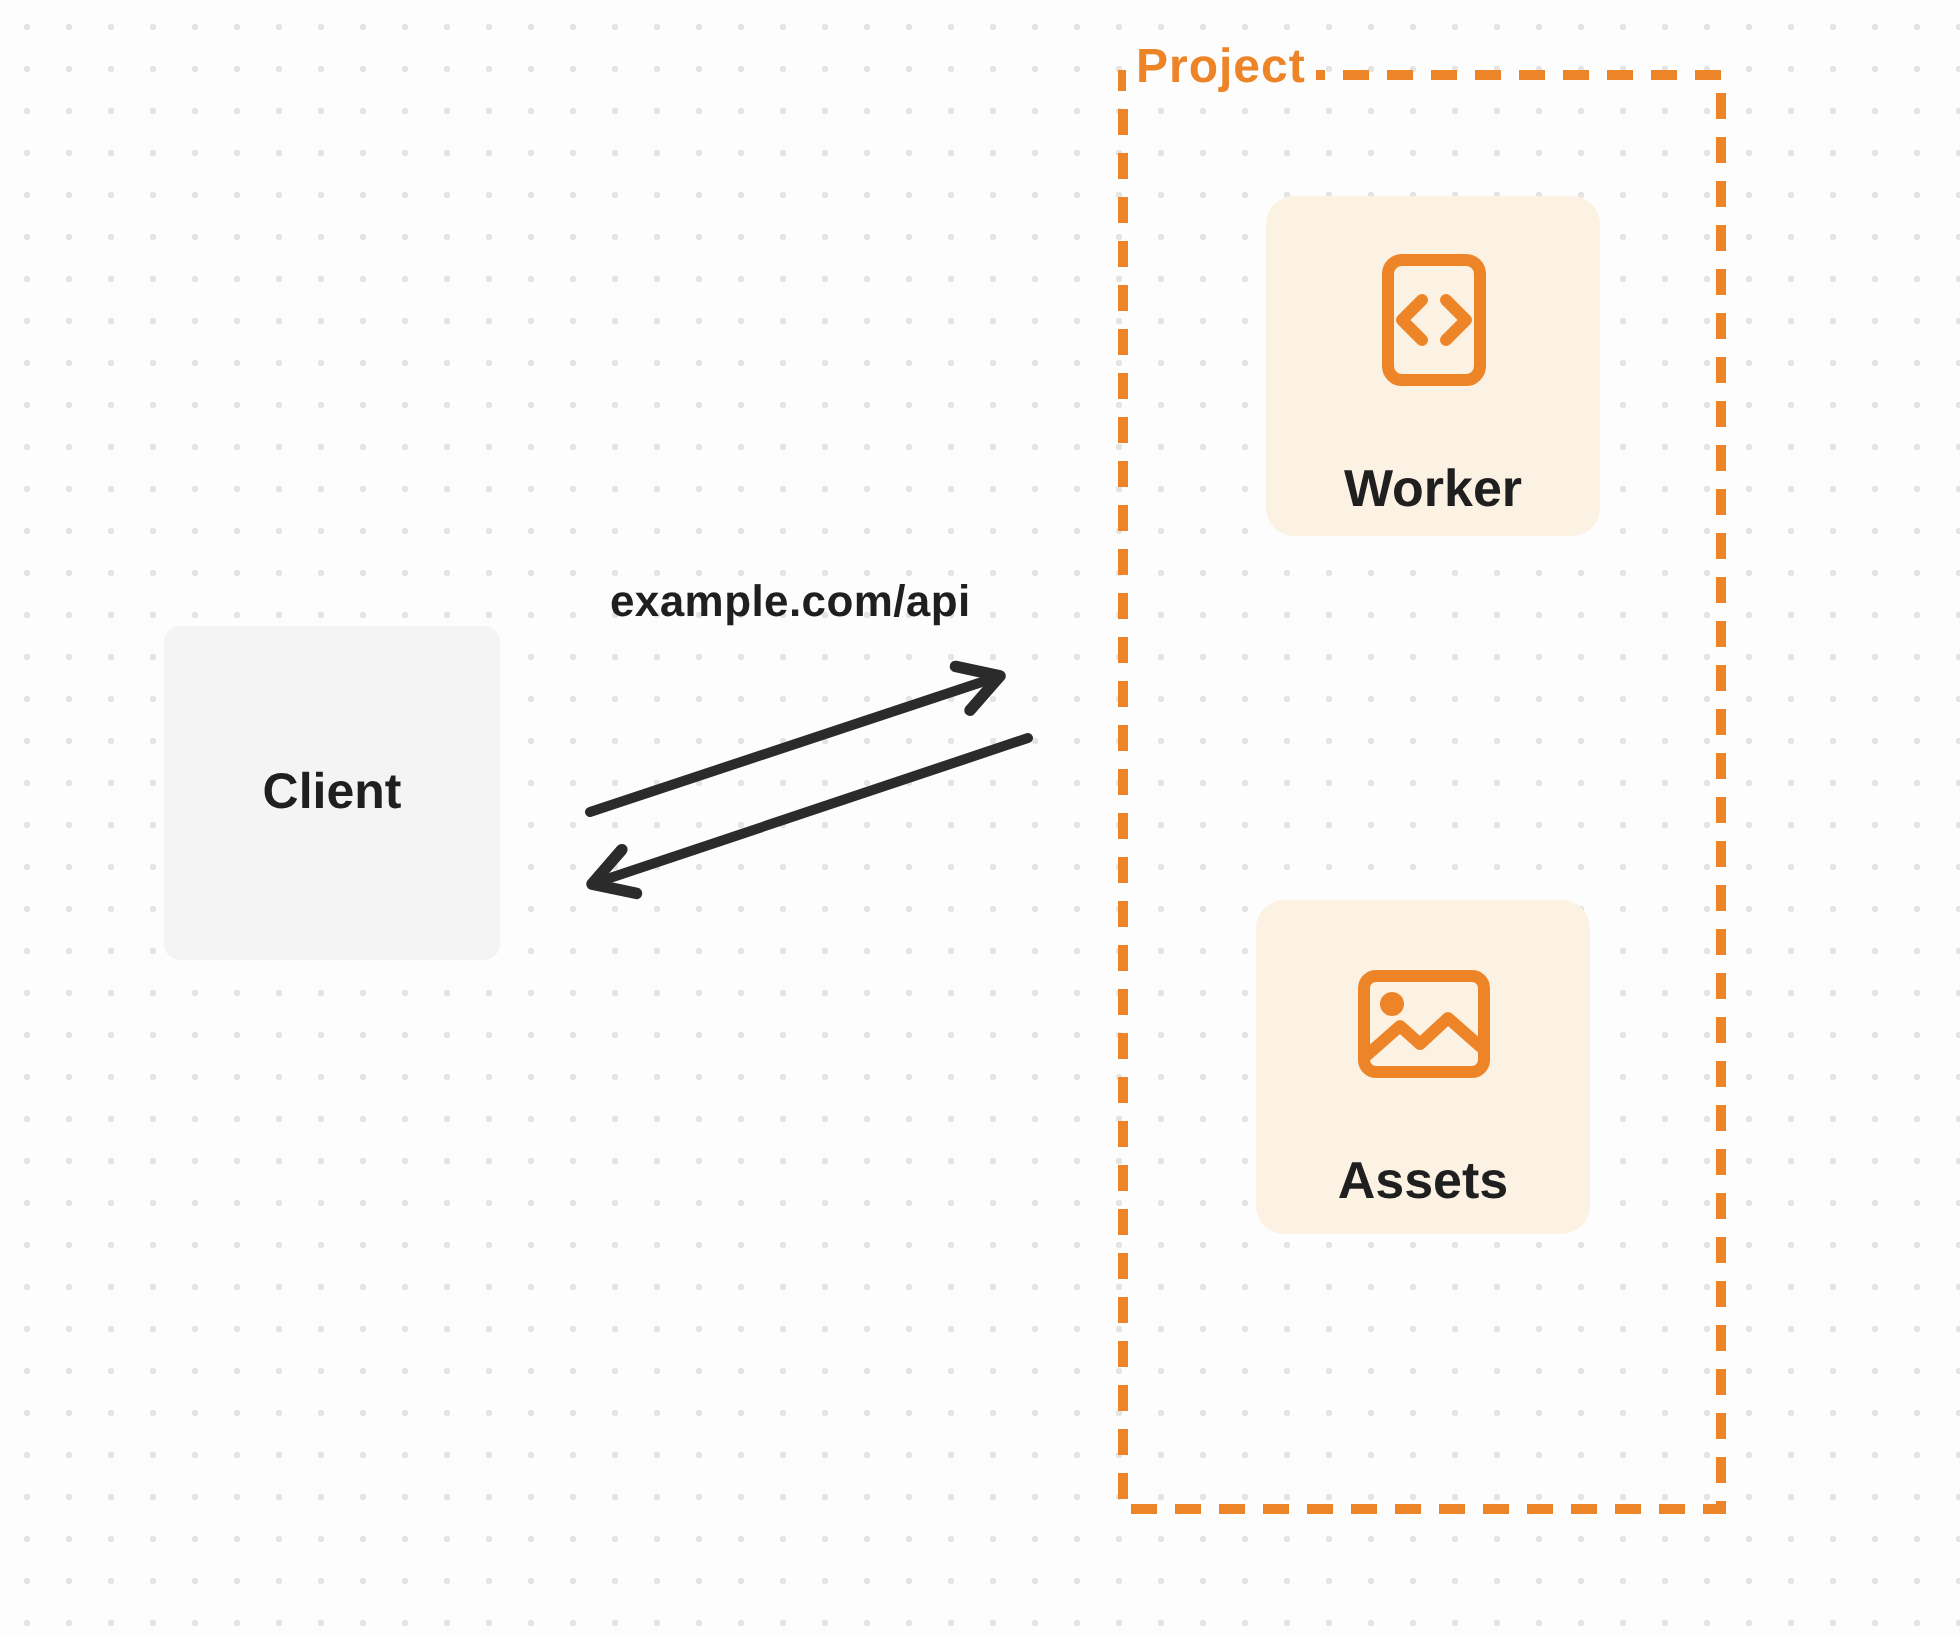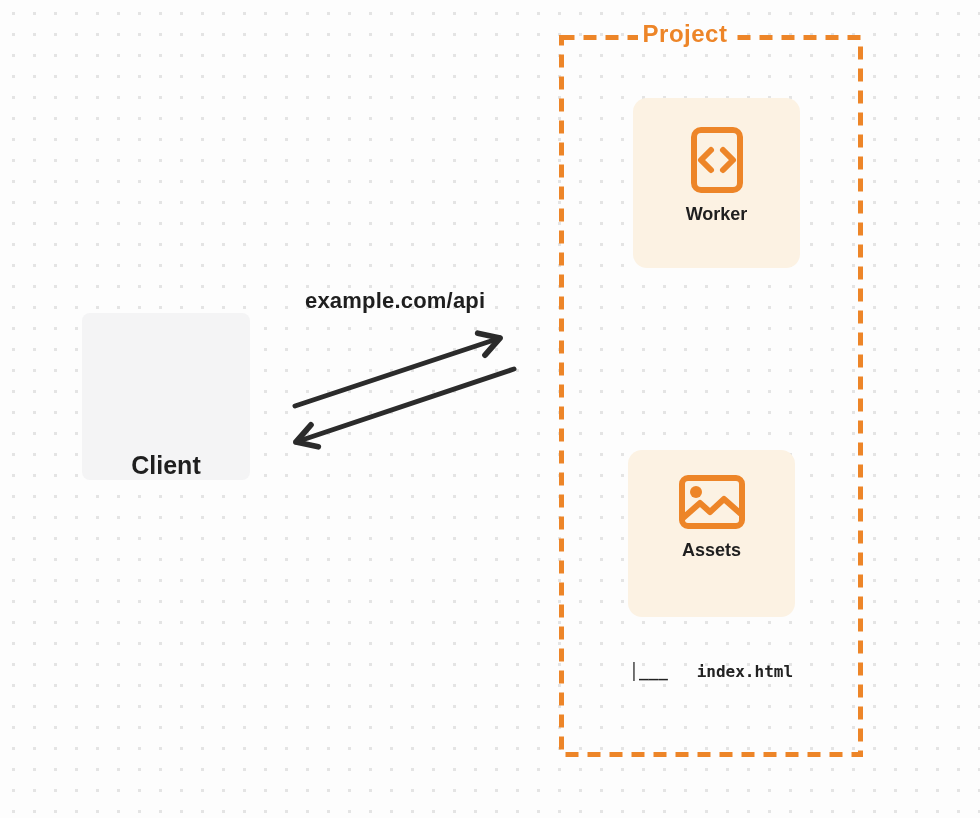--- a/index.html
+++ b/index.html
@@ -43,56 +43,56 @@
   }
   .arrowhead-path{
     stroke:var(--arrow-color);
     stroke-width:5;
     stroke-linecap:round;
     stroke-linejoin:round;
     fill:none;
   }
   .project-label-wrap{
     position:absolute;
-    left:533px;top:20px;width:304px;
-    text-align:center;
+    left:563px;top:20px;width:304px;
+    text-align:left;
   }
   .project-label-wrap span{
     display:inline-block;
     background:var(--page-bg);
     padding:0 5px;
     color:var(--accent);
     font-size:24px;
     font-weight:bold;
     letter-spacing:.5px;
   }
   .card{
     position:absolute;
     background:var(--card-bg);
     border-radius:14px;
     display:flex;
     flex-direction:column;
     align-items:center;
   }
   .card-worker{left:633px;top:98px;width:167px;height:170px;padding-top:29px;box-sizing:border-box;}
-  .card-assets{left:628px;top:450px;width:167px;height:167px;padding-top:25px;box-sizing:border-box;}
+  .card-assets{left:628px;top:450px;width:167px;height:167px;padding-top:35px;box-sizing:border-box;}
   .card-label{
-    margin-top:11px;
-    font-size:18px;
+    margin-top:36px;
+    font-size:26px;
     font-weight:bold;
     color:var(--text-dark);
   }
   .icon-stroke{stroke:var(--accent);fill:none;stroke-linecap:round;stroke-linejoin:round;}
   .icon-fill{fill:var(--accent);}
   .client-box{
     position:absolute;
     left:82px;top:313px;width:168px;height:167px;
     background:var(--client-bg);
     border-radius:8px;
-    display:flex;align-items:flex-end;justify-content:center;
+    display:flex;align-items:center;justify-content:center;
   }
   .client-box span{
     font-size:25px;font-weight:bold;color:var(--text-dark);
   }
   .url-label{
     position:absolute;
     left:305px;top:288px;
     font-size:22px;font-weight:bold;color:var(--text-dark);
     letter-spacing:.2px;
   }
@@ -147,17 +147,16 @@
   <div class="card card-assets">
     <svg width="66" height="54" viewBox="0 0 66 54">
       <rect class="icon-stroke" x="3" y="3" width="60" height="48" rx="6" stroke-width="6"></rect>
       <circle class="icon-fill" cx="17" cy="17" r="6"></circle>
       <polyline class="icon-stroke" points="4,43 21,28 31,37 45,24 62,39" stroke-width="6"></polyline>
     </svg>
     <div class="card-label">Assets</div>
   </div>
 
   <div class="file-tree">
-    <div>  │___   index.html</div>
     
   </div>
 
 </div>
 
 </body></html>

